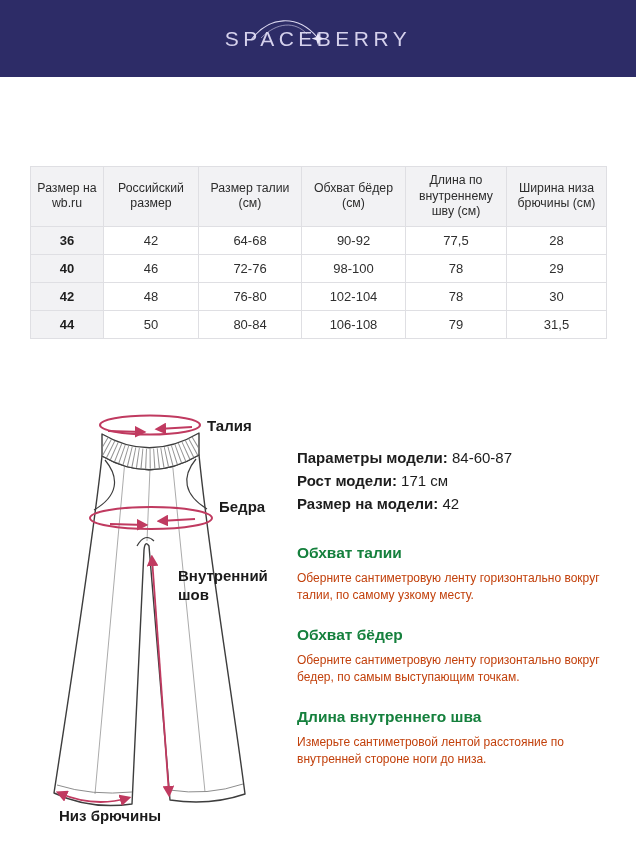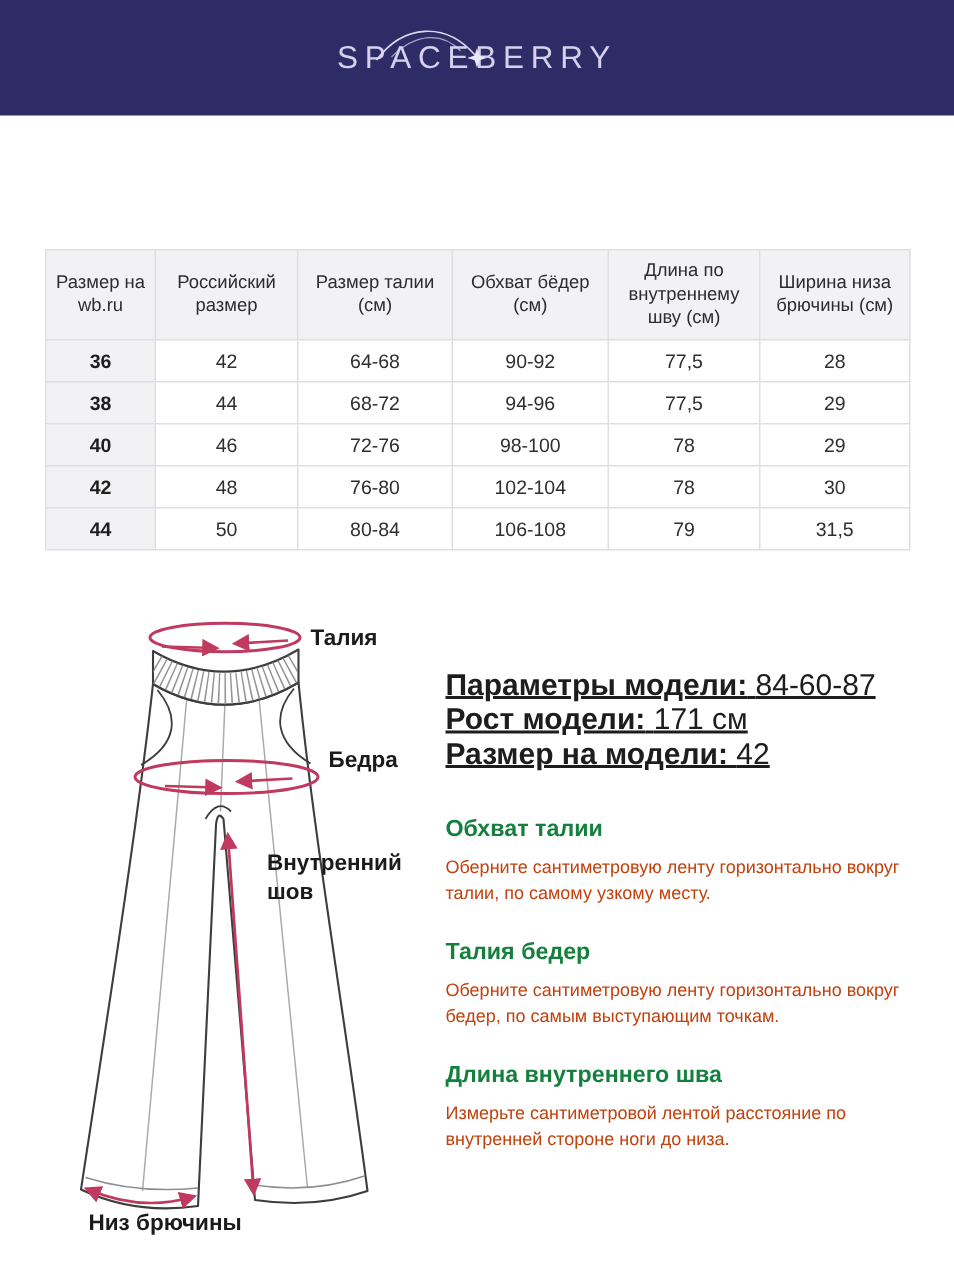--- a/index.html
+++ b/index.html
@@ -59,21 +59,21 @@
   .pants-svg .outline{fill:#ffffff;stroke:#3d3d3d;stroke-width:1.4;stroke-linejoin:round;}
   .pants-svg .thin{fill:none;stroke:#3d3d3d;stroke-width:1.2;}
   .pants-svg .crease{fill:none;stroke:#ababab;stroke-width:1;}
   .pants-svg .cuff{fill:none;stroke:#8d8d8d;stroke-width:1;}
   .pants-svg .ribs{fill:none;stroke:#787878;stroke-width:20;stroke-dasharray:1,3.1;opacity:.8;}
   .pants-svg .pink{fill:none;stroke:var(--accent);stroke-width:2;}
   .pants-svg .pink-thin{fill:none;stroke:var(--accent);stroke-width:1.8;}
   .pants-svg marker path{fill:var(--accent);}
   
   .info-col{position:absolute;left:297px;top:446px;width:322px;}
-  .param-line{font-size:20px;line-height:23px;color:#1d1d1d;text-decoration:underline;}
+  .param-line{font-size:15px;line-height:23px;color:#1d1d1d;}
   .param-label{font-weight:700;}
   .sections{margin-top:29px;}
   .section{margin-top:22px;}
   .section:first-child{margin-top:0;}
   .section-title{font-size:15.5px;font-weight:700;color:#15803d;margin-bottom:8px;}
   .section-body{font-size:12px;line-height:17px;color:#c2410c;}
 </style>
 </head>
 <body>
 
@@ -112,28 +112,20 @@
     <tbody>
       <tr>
         <td class="rowhead">36</td>
         <td>42</td>
         <td>64-68</td>
         <td>90-92</td>
         <td>77,5</td>
         <td>28</td>
       </tr>
       <tr>
-        <td class="rowhead">38</td>
-        <td>44</td>
-        <td>68-72</td>
-        <td>94-96</td>
-        <td>77,5</td>
-        <td>29</td>
-      </tr>
-      <tr>
         <td class="rowhead">40</td>
         <td>46</td>
         <td>72-76</td>
         <td>98-100</td>
         <td>78</td>
         <td>29</td>
       </tr>
       <tr>
         <td class="rowhead">42</td>
         <td>48</td>
@@ -217,21 +209,21 @@
         <span>42</span>
       </div>
     </div>
 
     <div class="sections">
       <div class="section">
         <div class="section-title">Обхват талии</div>
         <div class="section-body">Оберните сантиметровую ленту горизонтально вокруг талии, по самому узкому месту.</div>
       </div>
       <div class="section">
-        <div class="section-title">Талия бедер</div>
+        <div class="section-title">Обхват бёдер</div>
         <div class="section-body">Оберните сантиметровую ленту горизонтально вокруг бедер, по самым выступающим точкам.</div>
       </div>
       <div class="section">
         <div class="section-title">Длина внутреннего шва</div>
         <div class="section-body">Измерьте сантиметровой лентой расстояние по внутренней стороне ноги до низа.</div>
       </div>
     </div>
   </div>
 
 </div>

